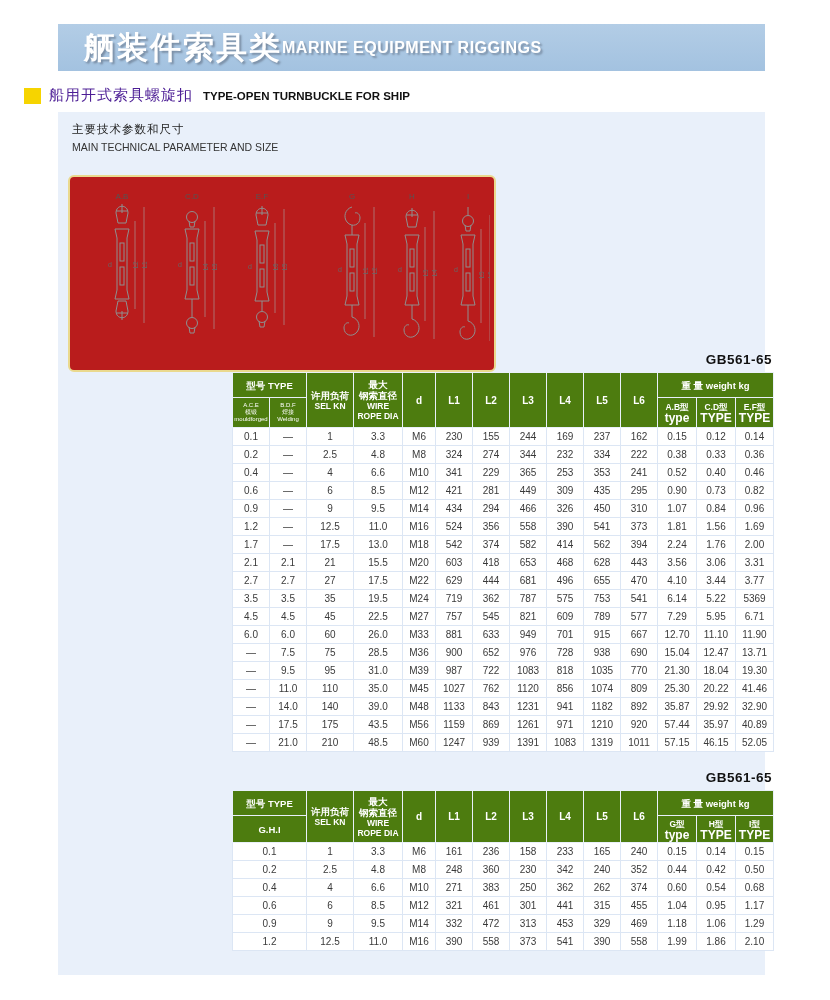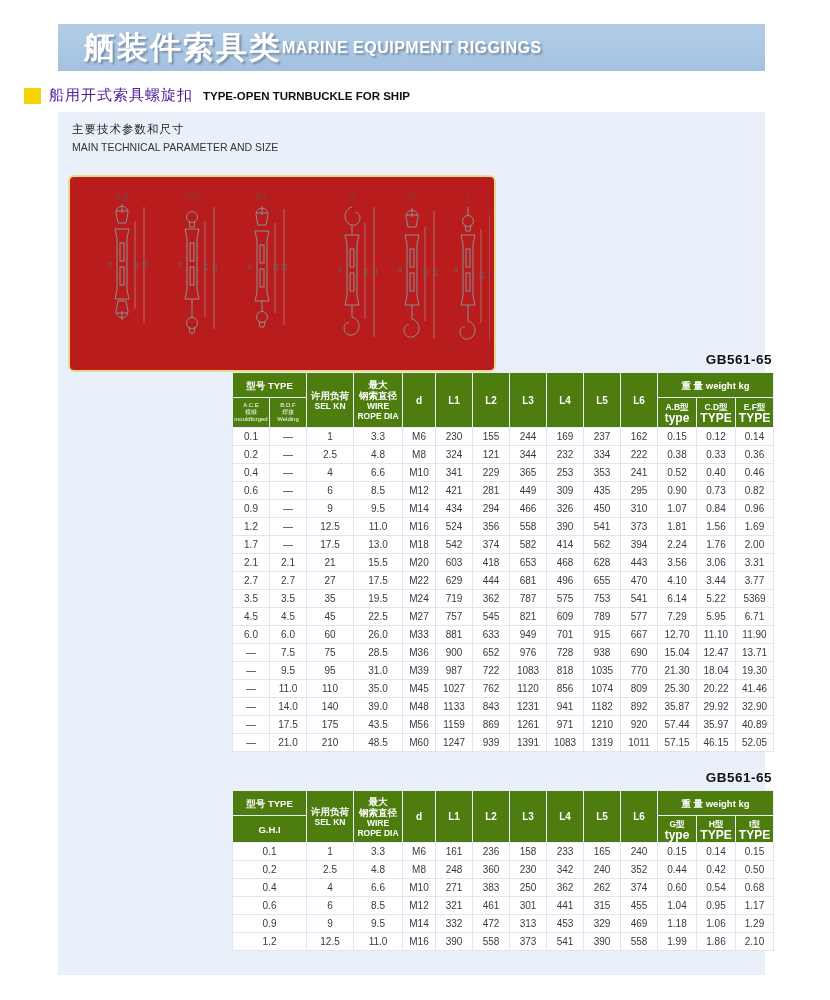--- a/index.html
+++ b/index.html
@@ -276,21 +276,21 @@
           <td>0.12</td>
           <td>0.14</td>
         </tr>
         <tr>
           <td>0.2</td>
           <td>—</td>
           <td>2.5</td>
           <td>4.8</td>
           <td>M8</td>
           <td>324</td>
-          <td>121</td>
+          <td>274</td>
           <td>344</td>
           <td>232</td>
           <td>334</td>
           <td>222</td>
           <td>0.38</td>
           <td>0.33</td>
           <td>0.36</td>
         </tr>
         <tr>
           <td>0.4</td>

